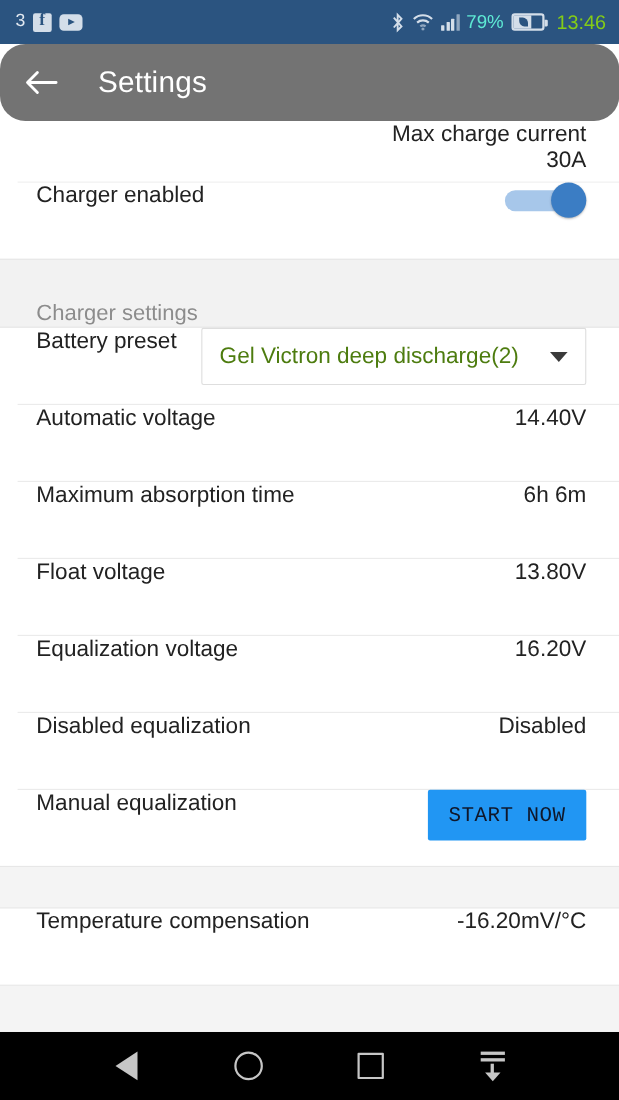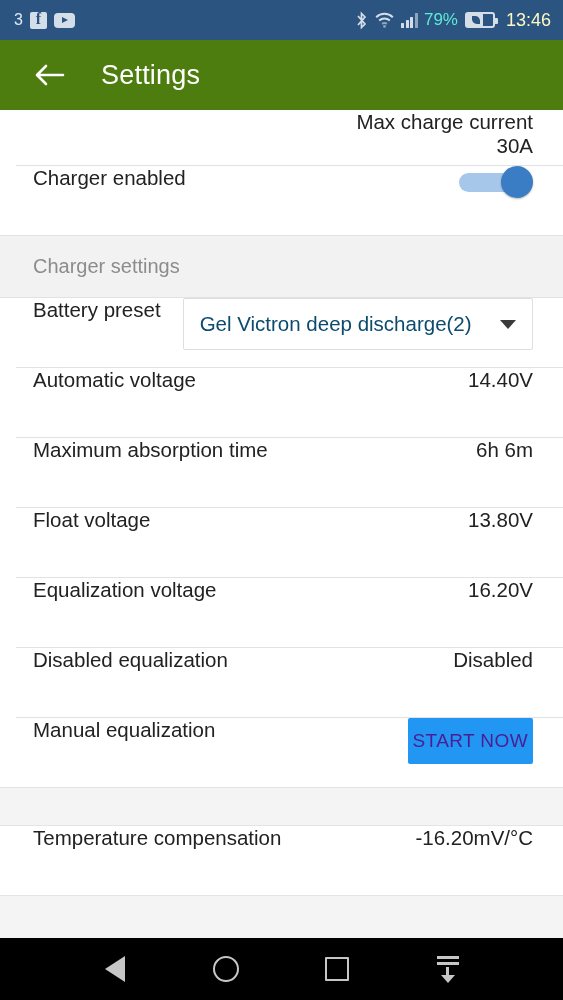--- a/index.html
+++ b/index.html
@@ -68,29 +68,30 @@
   }
   .bat-fill {
     height:100%; width:62%; background:#D4DEE9;
     position:relative;
   }
   .bat-fill::after{
     content:""; position:absolute; left:5px; top:2px;
     width:8px; height:8px; background:#2B5480;
     border-radius:0 60% 0 60%;
   }
-  .sb-time { font-size:18px; color:#fef9c3; margin-left:4px; }
+  .sb-time { font-size:18px; color:#84cc16; margin-left:4px; }
 
   
   .app-bar {
     height:70px; flex:0 0 70px;
-    background:#4d7c0f;
+    background:#737373;
     display:flex; align-items:center;
-    padding-left:28px;
+    padding-left:16px;
     color:#ffffff;
+    border-radius:23px;
   }
   .back-btn {
     width:44px; height:44px;
     display:flex; align-items:center; justify-content:center;
     cursor:pointer;
   }
   .app-title {
     font-size:27px; font-weight:normal; color:#ffffff;
     margin-left:29px; letter-spacing:.2px;
   }
@@ -118,21 +119,21 @@
   .divider {
     height:1px; background:#E2E2E2;
     margin-left:16px; margin-right:0;
   }
 
   .section-header {
     background:#F2F2F2;
     border-top:1px solid #E2E2E2;
     border-bottom:1px solid #E2E2E2;
     height:63px;
-    display:flex; align-items:center;
+    display:flex; align-items:flex-end;
     padding-left:33px;
   }
   .section-header .sh-text {
     font-size:20px; color:#8C8C8C;
   }
 
   .gap-band {
     background:#F4F4F4;
     border-top:1px solid #E4E4E4;
     border-bottom:1px solid #E4E4E4;
@@ -159,36 +160,36 @@
 
   
   .dropdown {
     flex:1 1 auto; margin-left:22px;
     border:1px solid #DEDEDE; background:#ffffff;
     height:52px; border-radius:2px;
     display:flex; align-items:center;
     padding:0 16px 0 16px; cursor:pointer;
   }
   .dropdown .dd-text {
-    font-size:20.5px; color:#0c4a6e; flex:1 1 auto; white-space:nowrap;
+    font-size:20.5px; color:#4d7c0f; flex:1 1 auto; white-space:nowrap;
   }
   .dropdown .caret {
     width:0; height:0; margin-left:14px;
     border-left:8px solid transparent;
     border-right:8px solid transparent;
     border-top:9px solid #3A3A3A;
   }
 
   
   .start-btn {
-    background:#2196F3; color:#4c1d95;
+    background:#2196F3; color:#0f172a;
     font-size:19px; letter-spacing:.4px;
-    padding:12px 5px; border:none; border-radius:2px;
+    padding:12px 19px; border:none; border-radius:2px;
     cursor:pointer; white-space:nowrap;
-    font-family:Liberation Sans, sans-serif;
+    font-family:Liberation Mono, monospace;
   }
 
   
   .nav-bar {
     height:62px; flex:0 0 62px;
     background:#000000;
     display:flex; align-items:center; justify-content:space-around;
     padding:0 60px;
   }
   .nav-btn {

